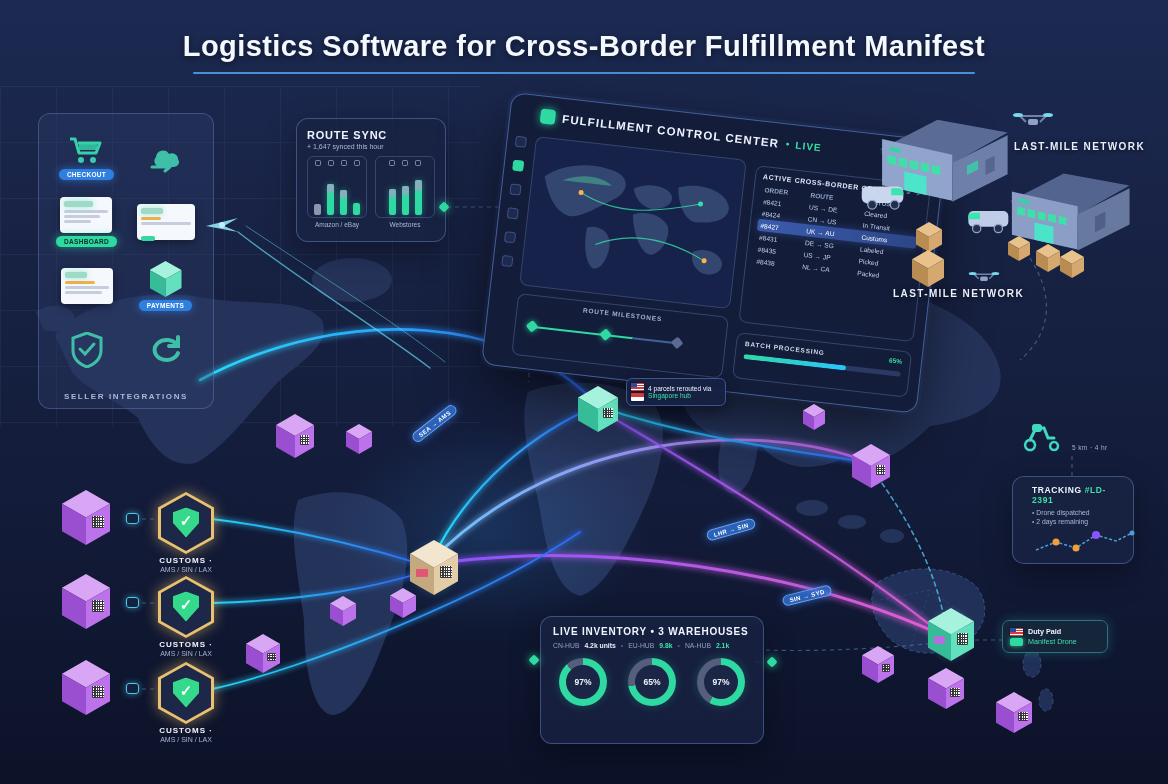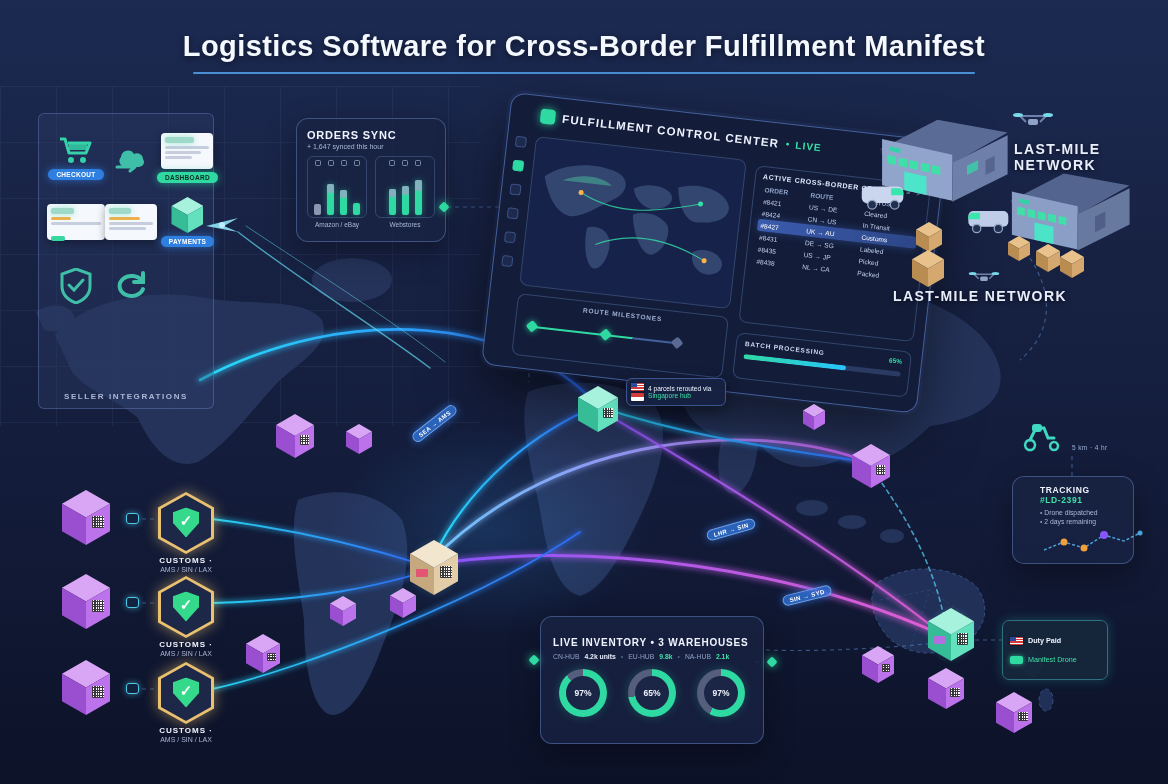--- a/index.html
+++ b/index.html
@@ -18,22 +18,22 @@
   svg{display:block}
   
   .title{left:0;top:30px;width:100%;text-align:center;font-size:29px;font-weight:bold;
     letter-spacing:.4px;color:#f4f8ff;text-shadow:0 2px 6px rgba(0,0,0,.5)}
   .title-underline{left:193px;top:72px;width:782px;height:2px;background:#4a8fd4;border-radius:2px}
   
   .panel{background:rgba(24,35,66,.78);border:1px solid rgba(94,122,186,.55);border-radius:12px;
     box-shadow:0 10px 30px rgba(0,0,0,.35)}
   
   .seller{left:38px;top:113px;width:176px;height:296px;background:rgba(44,60,104,.38);
-    border:1px solid rgba(110,136,196,.4);border-radius:6px;padding:12px 8px 22px;
-    display:grid;grid-template-columns:1fr 1fr 1fr;grid-auto-rows:64px;justify-items:center;align-items:center}
+    border:1px solid rgba(110,136,196,.4);border-radius:12px;padding:12px 8px 22px;
+    display:grid;grid-template-columns:1fr 1fr;grid-auto-rows:64px;justify-items:center;align-items:center}
   .seller .cap{position:absolute;bottom:7px;left:0;width:100%;text-align:center;font-size:8px;
     letter-spacing:1.6px;color:#aab8d8;font-weight:bold}
   .tile{display:flex;flex-direction:column;align-items:center;gap:3px}
   .pill{font-size:6.5px;font-weight:bold;color:#fff;background:#2f7fe0;border-radius:8px;
     padding:2px 8px;letter-spacing:.3px;box-shadow:0 0 8px rgba(47,127,224,.7)}
   .pill.green{background:#2fd9a2;color:#0d2b20;box-shadow:0 0 8px rgba(47,217,162,.6)}
   .mockcard{width:52px;height:36px;background:#f5f8fd;border-radius:4px;padding:4px;box-shadow:0 3px 8px rgba(0,0,0,.35)}
   .mockcard .bar{height:6px;border-radius:2px;background:#9fd9c8;margin-bottom:3px;width:65%}
   .mockcard .line{height:2.5px;border-radius:2px;background:#c6cede;margin-bottom:2.5px}
   .mockcard .line.orange{background:#f0b04a;width:40%}
@@ -79,21 +79,21 @@
   .tl .line{position:absolute;left:6px;right:40px;top:10px;height:2px;background:linear-gradient(90deg,#2fd9a2,#2fd9a2 70%,#44609c 70%)}
   .tl .nd{position:absolute;top:6px;width:9px;height:9px;transform:rotate(45deg);background:#2fd9a2;border-radius:2px;box-shadow:0 0 6px rgba(47,217,162,.8)}
   .tl .nd.gray{background:#5a6a92;box-shadow:none}
   .batch{position:absolute;left:250px;top:212px;width:176px;height:46px;border:1px solid #33466f;
     border-radius:8px;padding:6px 8px;background:rgba(20,30,58,.5)}
   .batch h5{font-size:6.5px;letter-spacing:.8px;color:#cdd8ef}
   .pbar{margin-top:7px;height:5px;border-radius:3px;background:#2b3a63;overflow:hidden}
   .pbar i{display:block;height:100%;background:linear-gradient(90deg,#2fd9a2,#28c4ff);border-radius:3px}
   .batch .pct{position:absolute;right:8px;top:6px;font-size:6.5px;color:#35e0a8;font-weight:bold}
   
-  .lm-label{font-size:14px;font-weight:bold;letter-spacing:1.4px;color:#e8eefc;text-shadow:0 1px 4px rgba(0,0,0,.6)}
+  .lm-label{font-size:10px;font-weight:bold;letter-spacing:1.4px;color:#e8eefc;text-shadow:0 1px 4px rgba(0,0,0,.6)}
   
   .cube{position:absolute}
   .cube i{position:absolute;inset:0;display:block}
   .cube .t{clip-path:polygon(50% 0,100% 25%,50% 50%,0 25%)}
   .cube .l{clip-path:polygon(0 25%,50% 50%,50% 100%,0 75%)}
   .cube .r{clip-path:polygon(50% 50%,100% 25%,100% 75%,50% 100%)}
   .cube.purple .t{background:#d9a6f5}.cube.purple .l{background:#9a4fd0}.cube.purple .r{background:#bb72ea}
   .cube.tan .t{background:#f2e6cf}.cube.tan .l{background:#c6a87e}.cube.tan .r{background:#e2cda8}
   .cube.teal .t{background:#a6f2dd}.cube.teal .l{background:#36bd97}.cube.teal .r{background:#63e0bd}
   .cube.card .t{background:#e8c28a}.cube.card .l{background:#b98c52}.cube.card .r{background:#d4a86e}
@@ -122,35 +122,35 @@
   .flag{width:13px;height:8px;border-radius:1px;position:relative;overflow:hidden;box-shadow:0 0 2px rgba(0,0,0,.6)}
   .flag.us{background:repeating-linear-gradient(0deg,#d33a3a 0 1.2px,#fff 1.2px 2.4px)}
   .flag.us::after{content:'';position:absolute;left:0;top:0;width:45%;height:55%;background:#2c4a9e}
   .flag.sg{background:linear-gradient(180deg,#d33a3a 0 50%,#fff 50%)}
   .flag.no{background:#c43a46}
   .flag.no::before{content:'';position:absolute;left:30%;top:0;width:20%;height:100%;background:#fff}
   .flag.no::after{content:'';position:absolute;left:0;top:32%;width:100%;height:26%;background:#fff}
   .routechip{position:absolute;background:rgba(47,111,208,.85);border:1px solid #6fa0e8;color:#fff;
     font-size:6px;font-weight:bold;letter-spacing:.5px;padding:1.5px 6px;border-radius:6px;box-shadow:0 0 8px rgba(47,111,208,.8)}
   
-  .tracking{left:1012px;top:476px;width:122px;height:88px;padding:8px 27px 5px}
+  .tracking{left:1012px;top:476px;width:122px;height:88px;padding:8px 19px 5px}
   .tracking h4{font-size:8.5px;letter-spacing:.6px;color:#f0f4ff}
   .tracking h4 em{font-style:normal;color:#3fe0a8}
   .tracking ul{list-style:none;margin-top:3px}
   .tracking li{font-size:6.8px;color:#aab8d8;line-height:9px}
   .tracking li::before{content:'• ';color:#8fa0c5}
   
   .duty{left:1002px;top:620px;width:106px;padding:5px 7px;background:rgba(22,40,60,.92);
     border:1px solid #2f6f7e;border-radius:7px;box-shadow:0 0 12px rgba(47,217,200,.25)}
-  .duty .row{display:flex;align-items:center;gap:5px;margin:10px 0}
+  .duty .row{display:flex;align-items:center;gap:5px;margin:1px 0}
   .duty .row b{font-size:7.2px;color:#f0f4ff;font-weight:bold}
   .duty .row i{font-style:normal;font-size:7.2px;color:#3fe0a8}
   .minibadge{width:13px;height:8px;border-radius:2px;background:#2fd9a2;box-shadow:0 0 5px rgba(47,217,162,.8)}
   
-  .inventory{left:540px;top:616px;width:224px;height:128px;padding:20px 12px}
+  .inventory{left:540px;top:616px;width:224px;height:128px;padding:9px 12px}
   .inventory h3{font-size:10px;letter-spacing:.8px;color:#f0f4ff}
   .statline{display:flex;gap:5px;font-size:6.8px;margin-top:5px;align-items:center;flex-wrap:nowrap}
   .statline .lb{color:#8fa0c5}
   .statline .vl{color:#e8eefc;font-weight:bold}
   .statline .vl.green{color:#3fe0a8}
   .statline .sep{color:#55648c}
   .donuts{display:flex;justify-content:space-between;margin-top:9px;padding:0 6px}
   .donut{width:48px;height:48px;border-radius:50%;position:relative;box-shadow:0 0 10px rgba(47,217,162,.25)}
   .donut::after{content:'';position:absolute;inset:7px;background:#1b2546;border-radius:50%}
   .donut b{position:absolute;inset:0;display:flex;align-items:center;justify-content:center;
@@ -313,21 +313,21 @@
     <svg width="36" height="34" viewBox="0 0 36 34">
       <path d="M29,12 a12,10 0 1 0 1,8" fill="none" stroke="#3fbfa8" stroke-width="4" stroke-linecap="round"></path>
       <path d="M30,4 v9 h-9" fill="none" stroke="#3fbfa8" stroke-width="4" stroke-linecap="round"></path>
     </svg>
   </div>
   <div class="cap">SELLER INTEGRATIONS</div>
 </div>
 
 
 <div class="abs panel ordersync">
-  <h3>ORDERS SYNC</h3>
+  <h3>ROUTE SYNC</h3>
   <div class="sub">+ 1,647 synced this hour</div>
   <div class="osgroups">
     <div class="osgroup">
       <div class="bicons">
           <i class="bi"></i>
           <i class="bi"></i>
           <i class="bi"></i>
           <i class="bi"></i>
         </div>
       <div class="bars">

